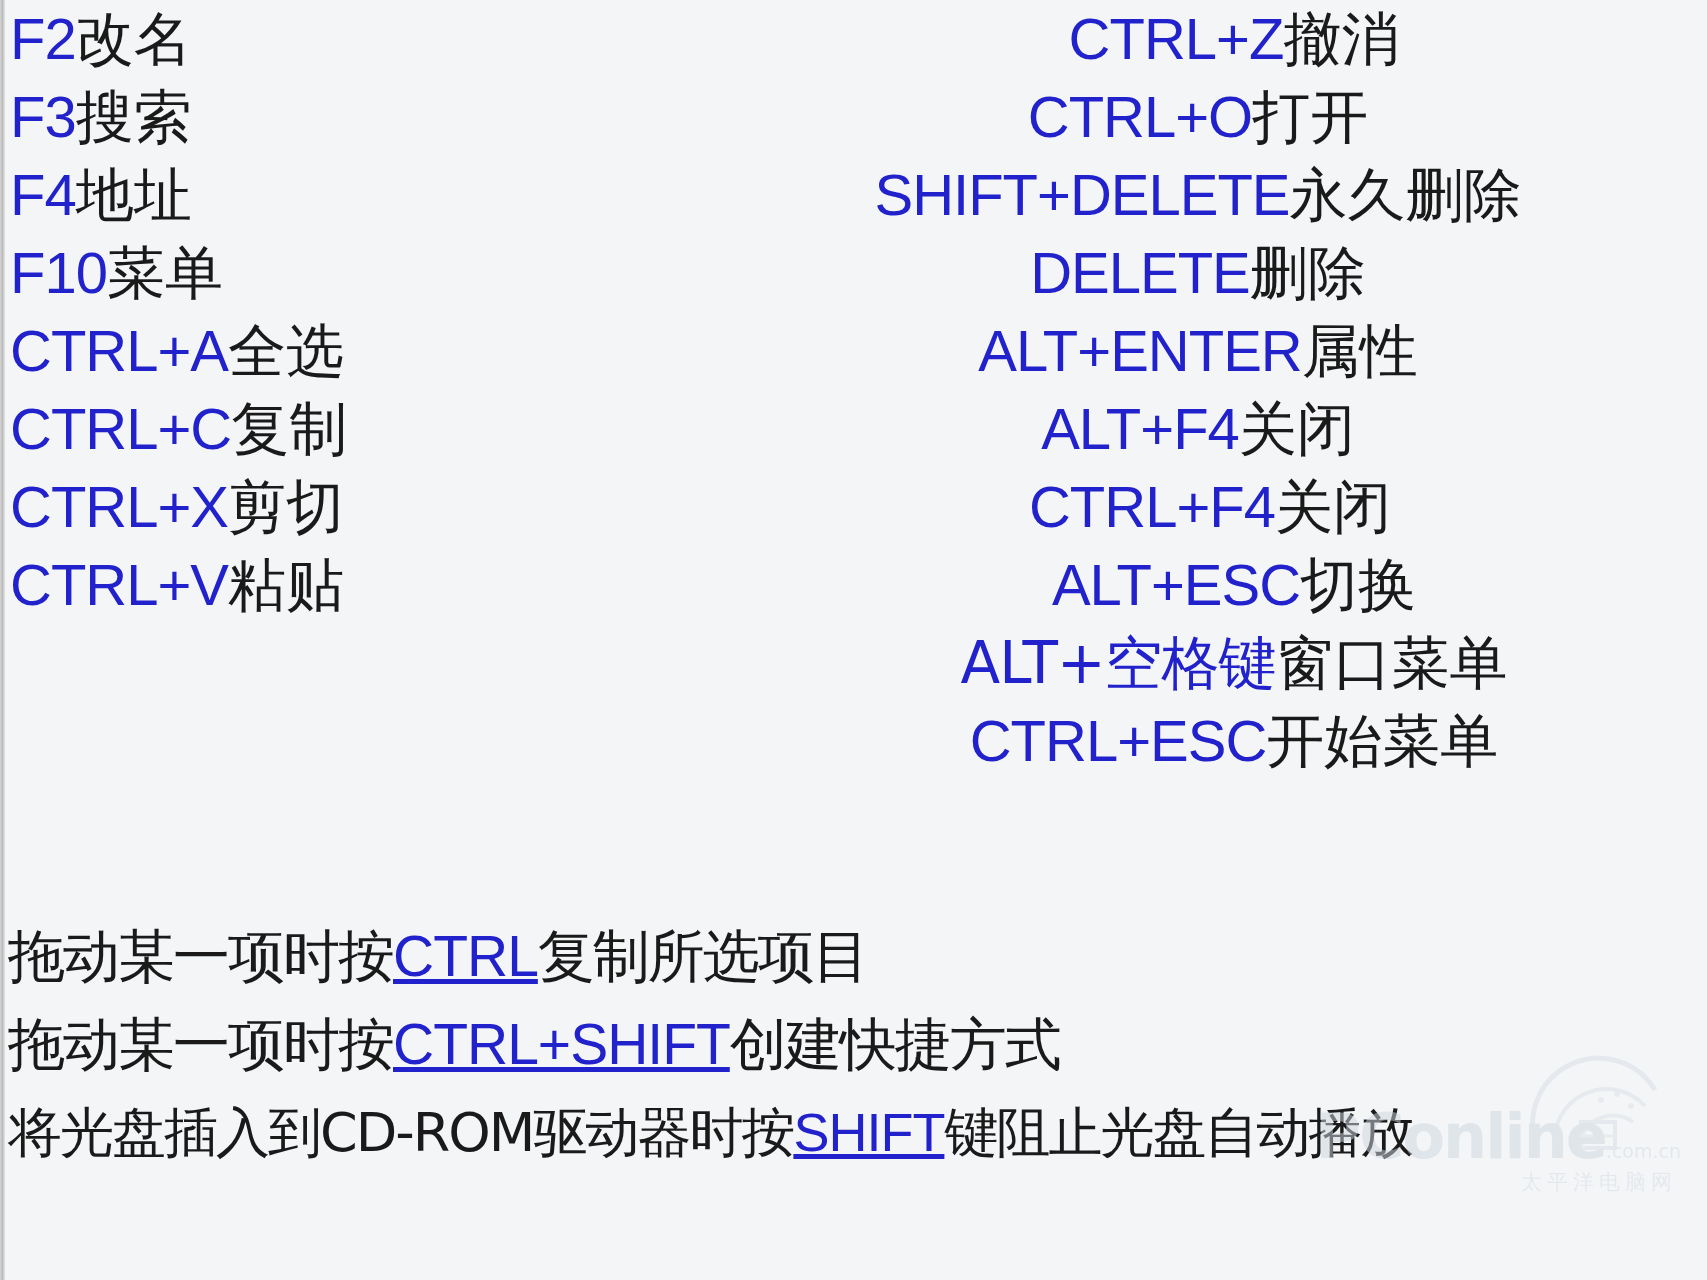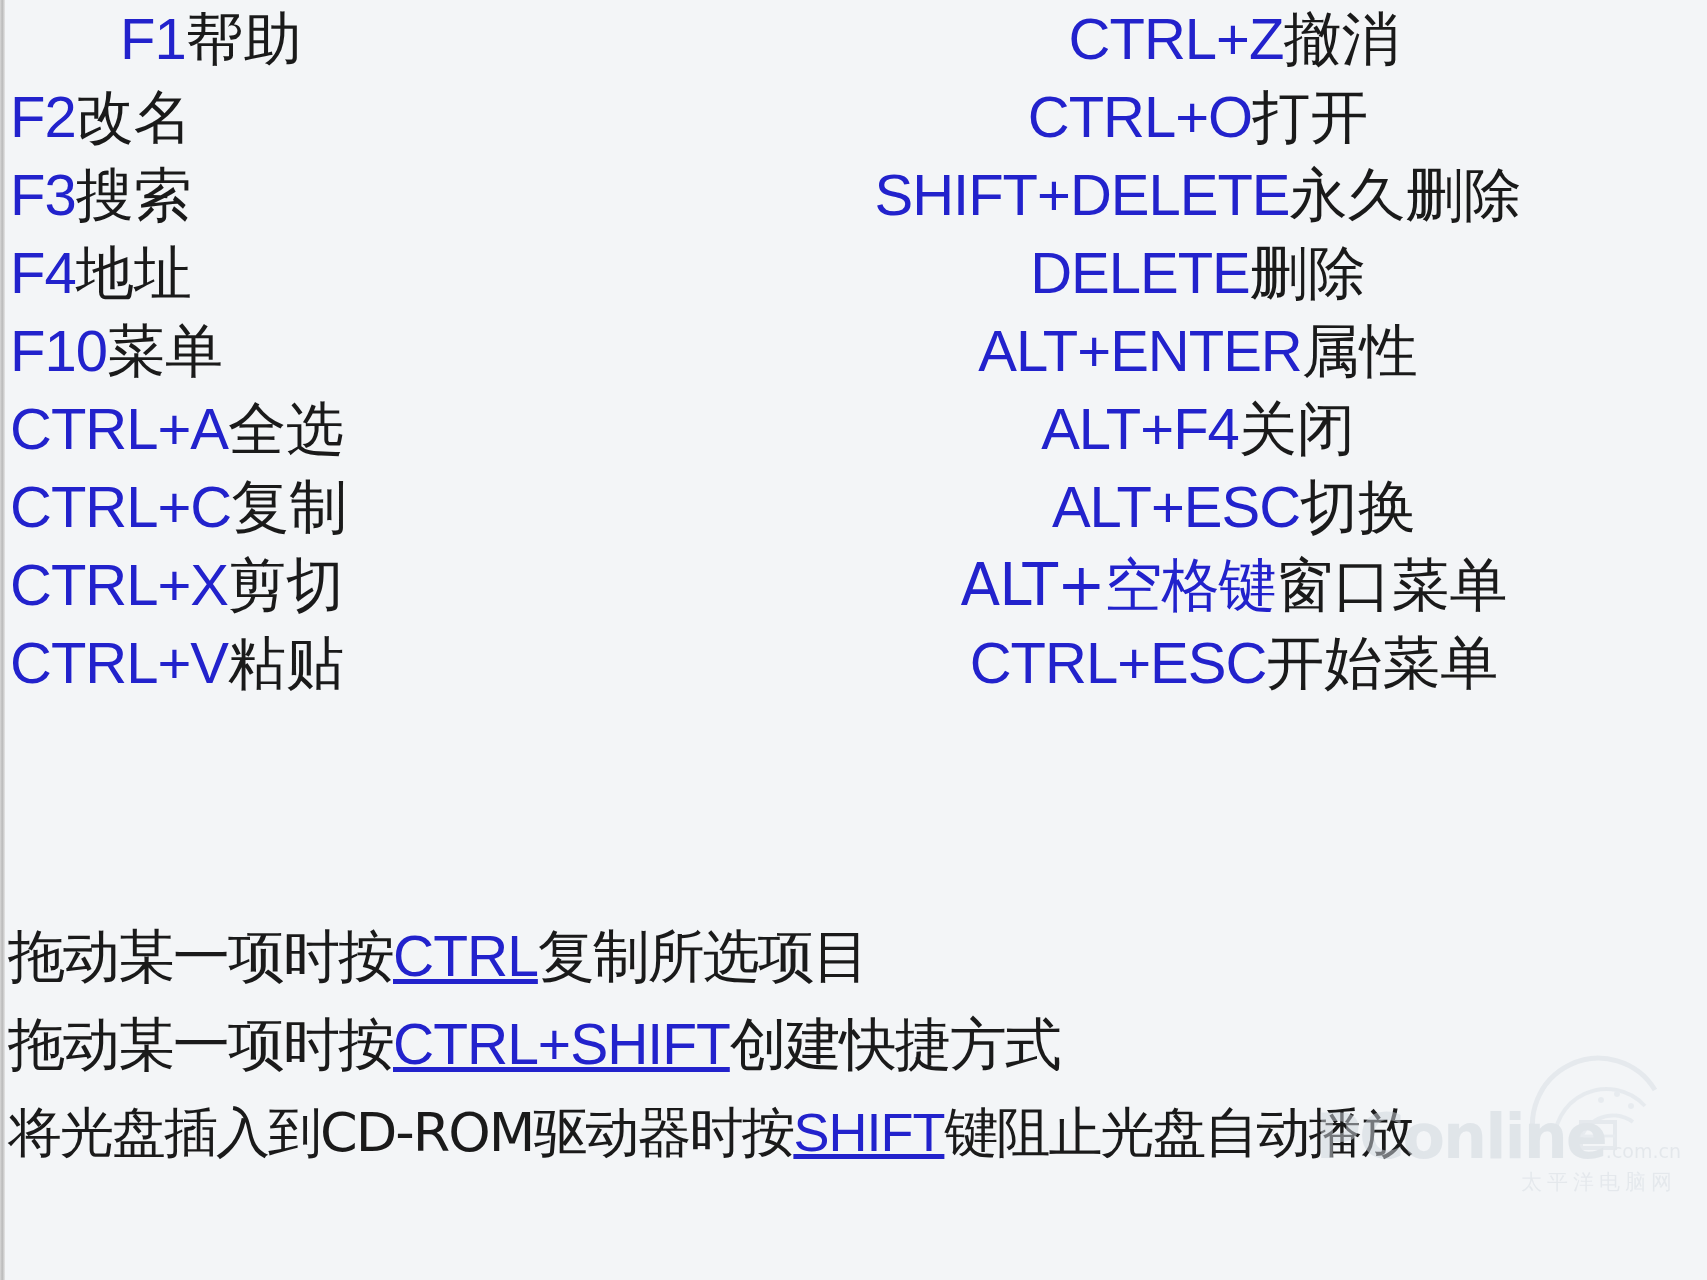--- a/index.html
+++ b/index.html
@@ -145,23 +145,20 @@
 <body>
 
 <div class="sheet">
 
   <div class="left-edge-strip"></div>
 
   <div class="columns">
 
     <div class="col col-left">
 
-      <div class="shortcut-row indent-left">
-        <span class="k">F1</span><span class="d">帮助</span>
-      </div>
 
       <div class="shortcut-row">
         <span class="k">F2</span><span class="d">改名</span>
       </div>
 
       <div class="shortcut-row">
         <span class="k">F3</span><span class="d">搜索</span>
       </div>
 
       <div class="shortcut-row">
@@ -211,20 +208,23 @@
       </div>
 
       <div class="shortcut-row indent-small">
         <span class="k">ALT+ENTER</span><span class="d">属性</span>
       </div>
 
       <div class="shortcut-row indent-small">
         <span class="k">ALT+F4</span><span class="d">关闭</span>
       </div>
 
+      <div class="shortcut-row indent-small" style="padding-left:52px;">
+        <span class="k">CTRL+F4</span><span class="d">关闭</span>
+      </div>
 
 
       <div class="shortcut-row indent-med">
         <span class="k">ALT+ESC</span><span class="d">切换</span>
       </div>
 
       <div class="shortcut-row indent-med">
         <span class="k cjk">ALT+空格键</span><span class="d">窗口菜单</span>
       </div>
 

